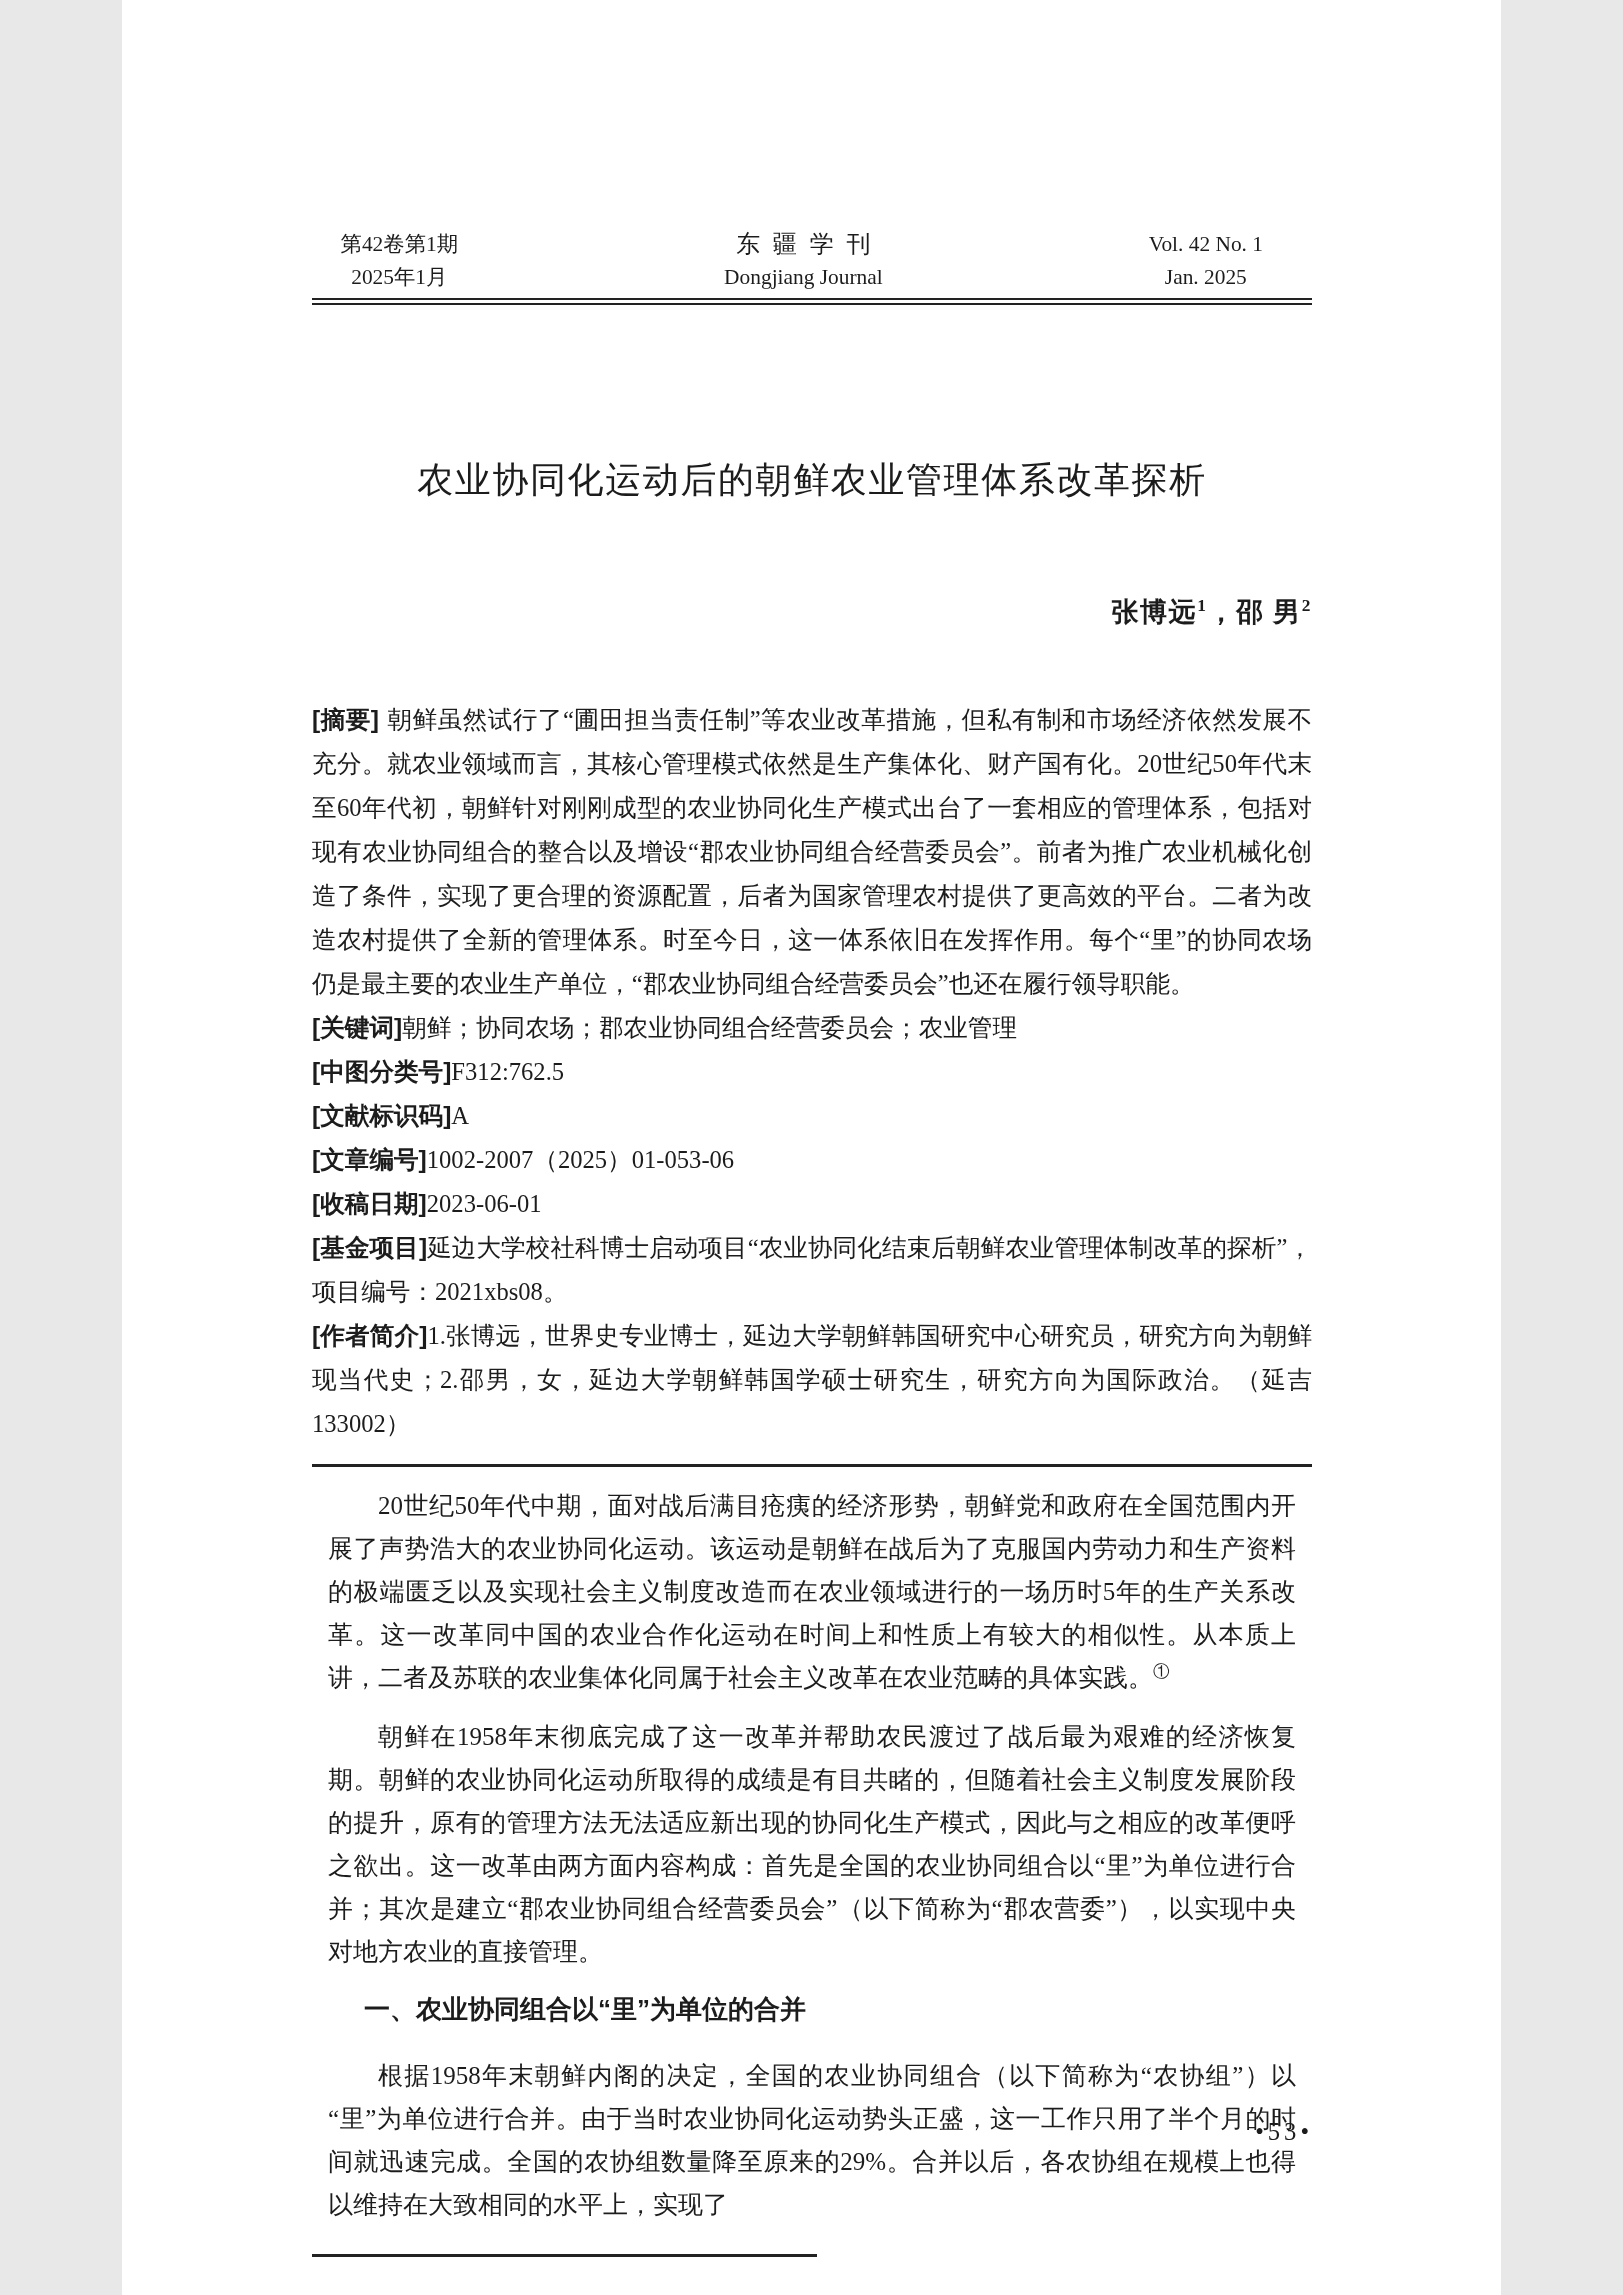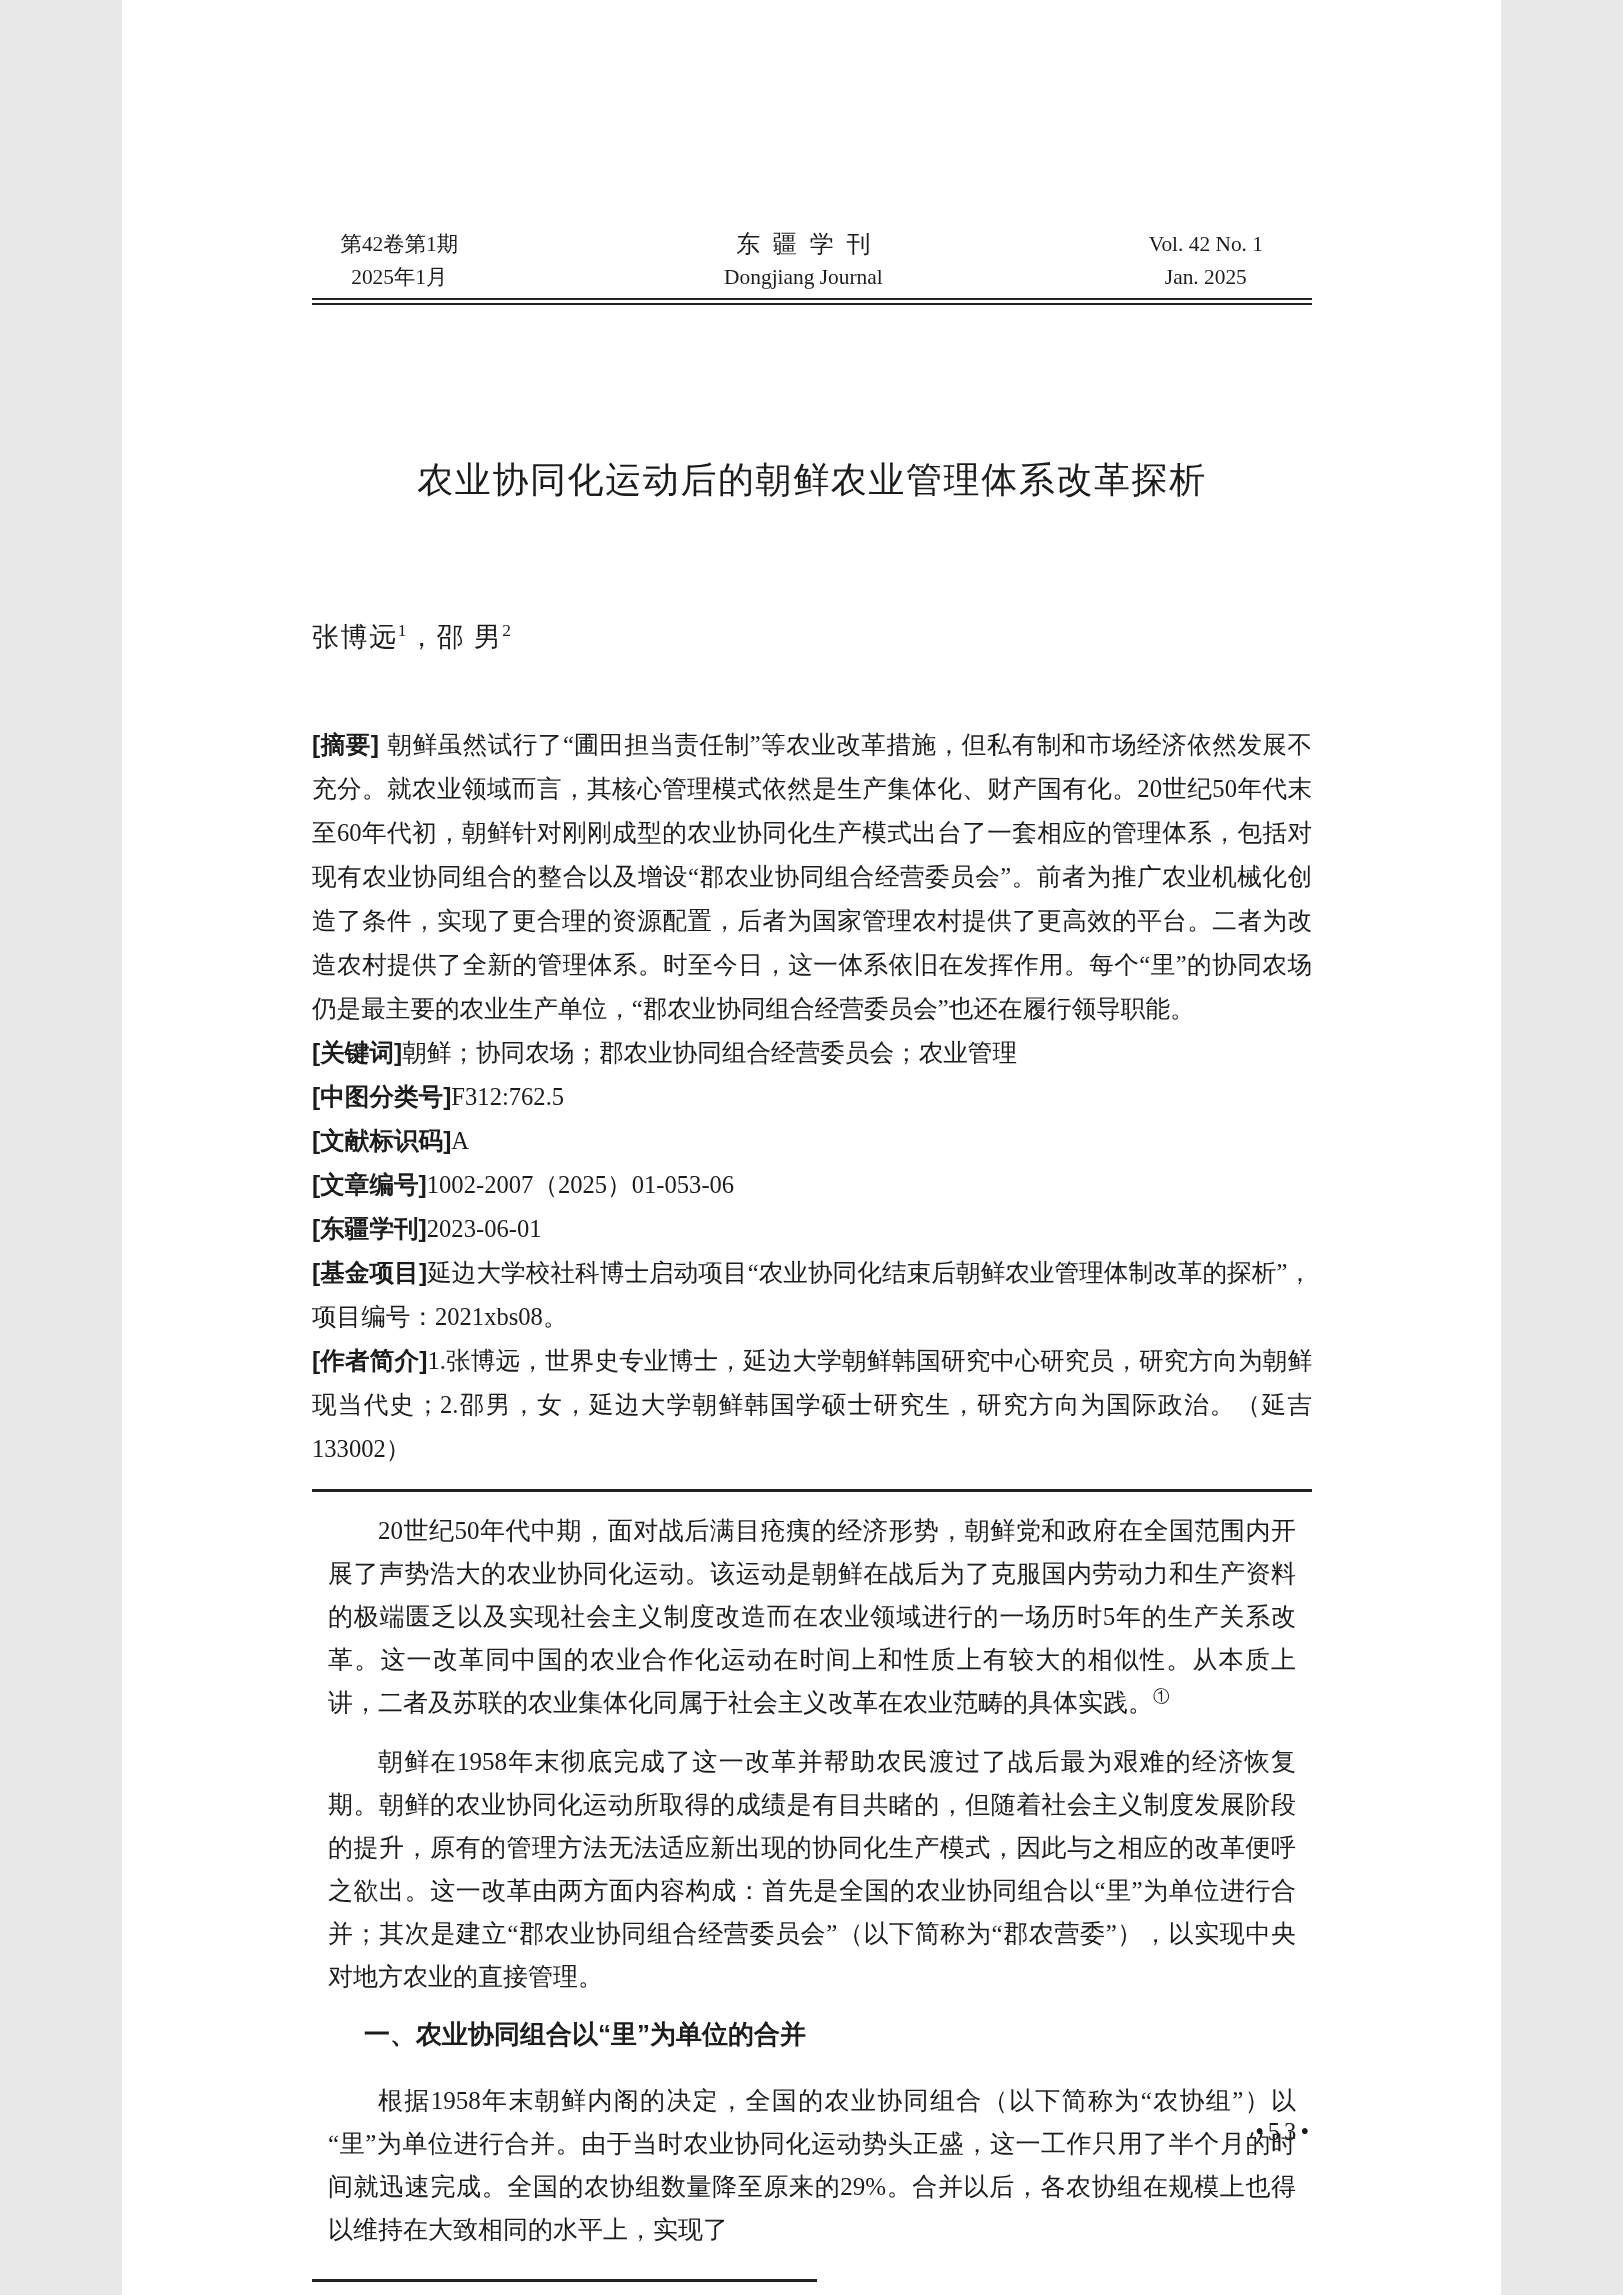--- a/index.html
+++ b/index.html
@@ -36,25 +36,26 @@
   
   .article-title{
     margin:151px 0 0 0;
     text-align:center;
     font-size:36px;
     font-weight:400;
     letter-spacing:1.6px;
     line-height:48px;
   }
   .authors{
-    margin-top:115px;
-    text-align:left;
+    margin-top:90px;
+    text-align:right;
     font-size:27px;
     line-height:36px;
     letter-spacing:1.6px;
+    font-weight:bold;
   }
   .authors sup{font-size:17.4px;vertical-align:super;line-height:0;}
   
   .meta-block{margin-top:68px;}
   .meta-p{
     margin:0;
     font-size:24.6px;
     line-height:44px;
     text-align:justify;
   }
@@ -149,21 +150,21 @@
     </p>
     <p class="meta-p">
       <span class="label">[关键词]</span><span>朝鲜；协同农场；郡农业协同组合经营委员会；农业管理</span>
     </p>
     <div class="clc-line">
       <span><span class="label">[中图分类号]</span><span>F312:762.5</span></span>
       <span><span class="label">[文献标识码]</span><span>A</span></span>
       <span><span class="label">[文章编号]</span><span>1002-2007（2025）01-053-06</span></span>
     </div>
     <p class="meta-p">
-      <span class="label">[东疆学刊]</span><span>2023-06-01</span>
+      <span class="label">[收稿日期]</span><span>2023-06-01</span>
     </p>
     <p class="meta-p">
       <span class="label">[基金项目]</span><span>延边大学校社科博士启动项目“农业协同化结束后朝鲜农业管理体制改革的探析”，项目编号：2021xbs08。</span>
     </p>
     <p class="meta-p">
       <span class="label">[作者简介]</span><span>1.张博远，世界史专业博士，延边大学朝鲜韩国研究中心研究员，研究方向为朝鲜现当代史；2.邵男，女，延边大学朝鲜韩国学硕士研究生，研究方向为国际政治。（延吉 133002）</span>
     </p>
   </div>
 
   <div class="body-sep"></div>

